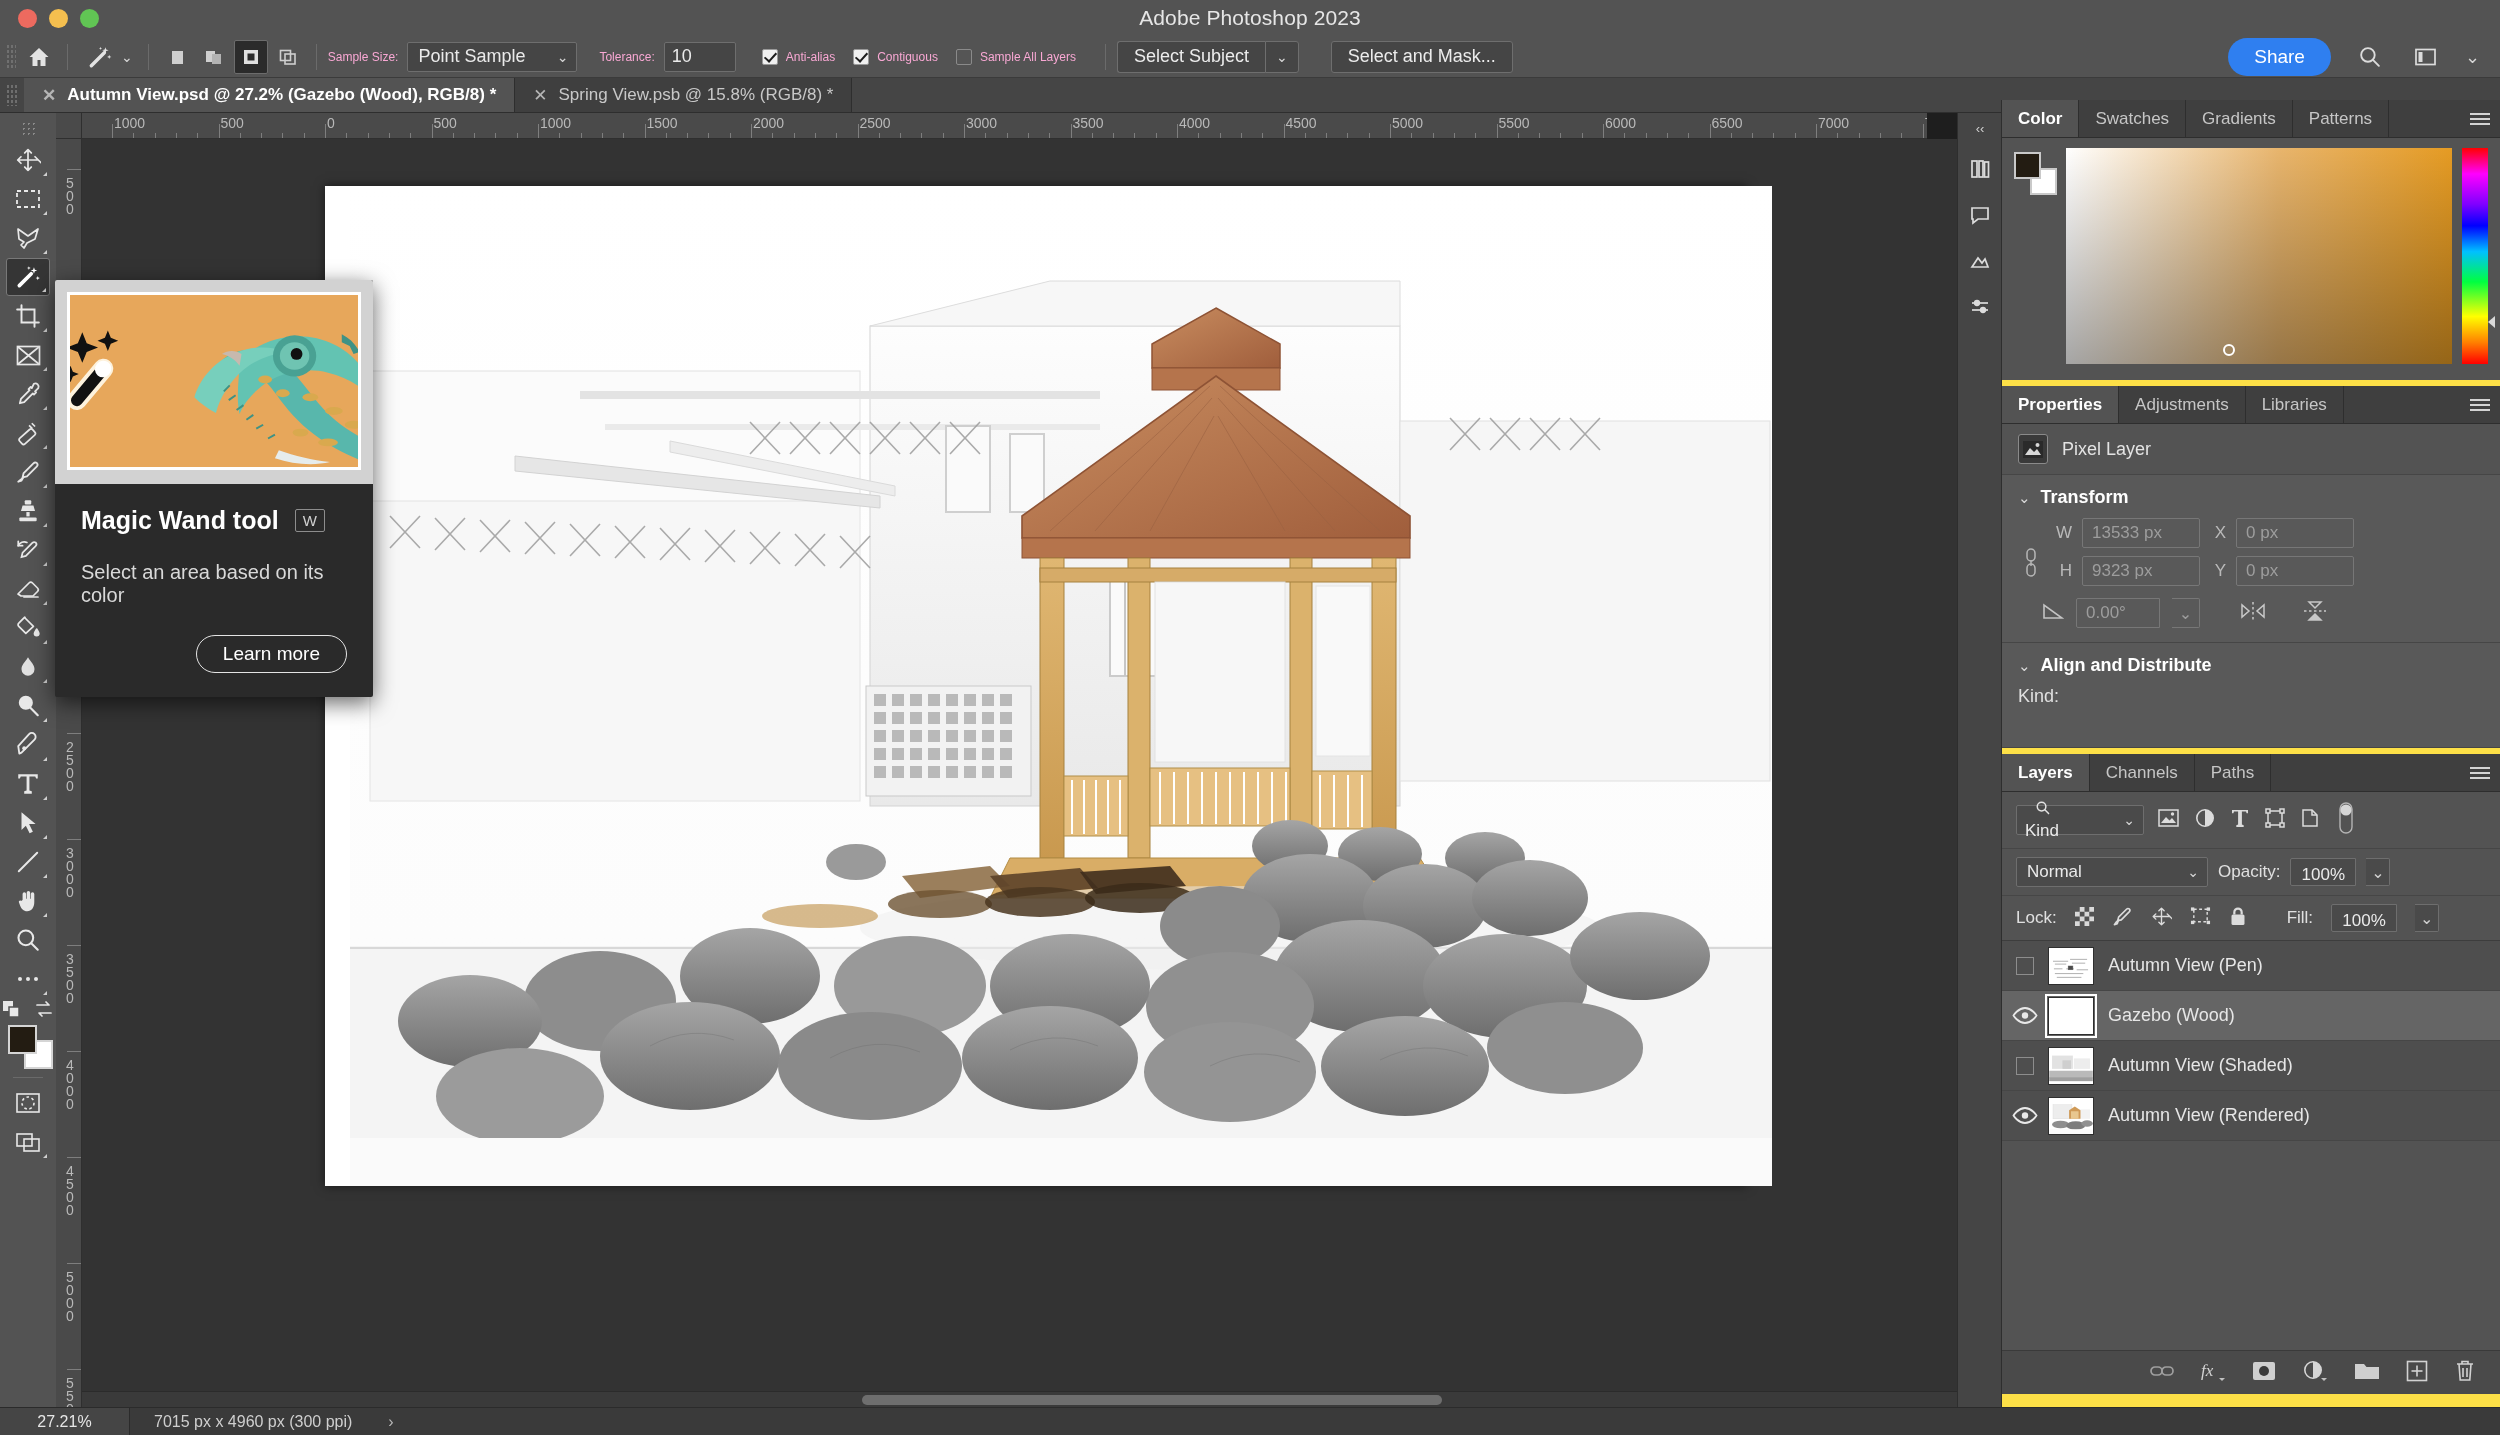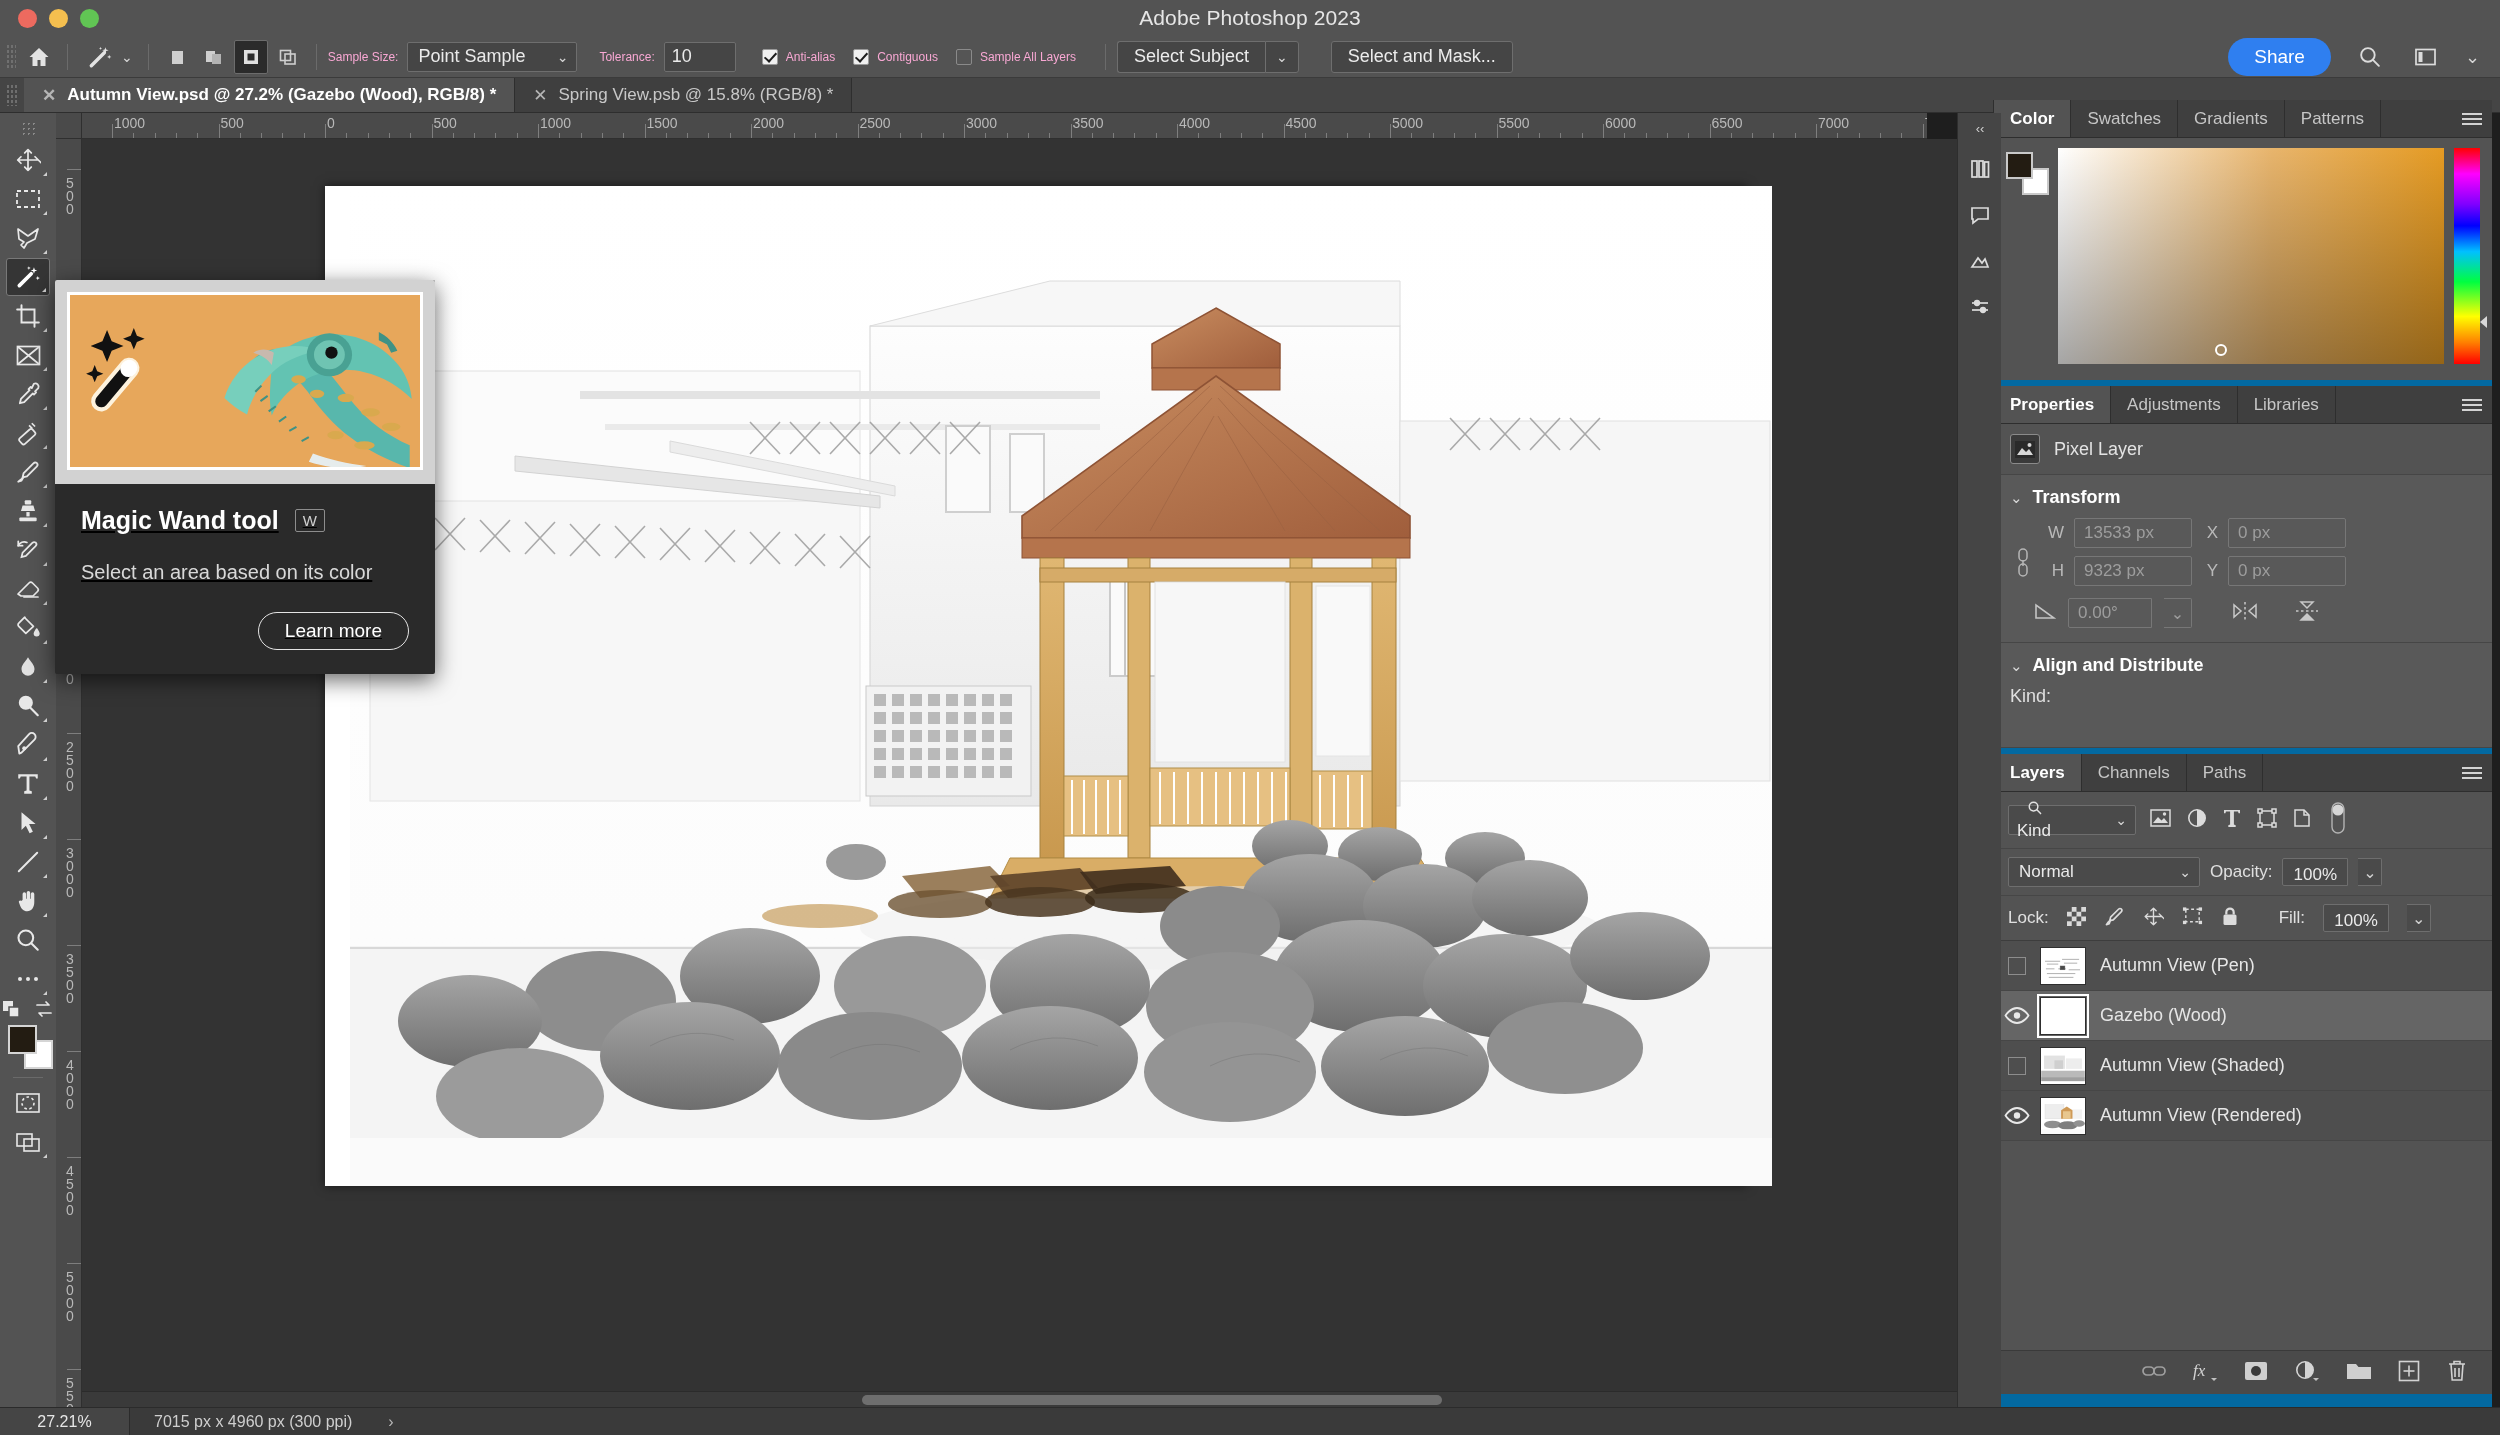--- a/index.html
+++ b/index.html
@@ -203,23 +203,23 @@
     background:#454545;
   }
   .st-size {
     color: #cfcfcf; font-size: 16px; padding-left: 24px; display:flex;
     align-items:center; gap: 36px;
   }
   .st-arrow { color:#b8b8b8; font-size: 16px; }
 
   
   .tooltip {
-    position:absolute; left: 55px; top: 280px; width: 380px;
+    position:absolute; left: 55px; top: 280px; width: 318px;
     background: #2a2a2a; box-shadow: 0 6px 22px rgba(0,0,0,.6);
-    border-radius: 2px; overflow:hidden; z-index: 50; text-decoration: underline;
+    border-radius: 2px; overflow:hidden; z-index: 50;
   }
   .tt-imgwrap { background: #d2d2d2; padding: 12px 12px 14px 12px; }
   .tt-img {
     position:relative; height: 178px; background: #e7a75b; border: 3px solid #fff;
     overflow:hidden;
   }
   .tt-body { padding: 22px 26px 24px 26px; }
   .tt-title { color:#fff; font-size: 25px; font-weight: bold; display:flex; align-items:center; gap: 16px;}
   .tt-key {
     border: 1px solid #8d8d8d; color: #d0d0d0; font-size: 15px; font-weight: normal;
@@ -237,22 +237,22 @@
     display:flex; flex-direction:column; align-items:center; padding-top: 40px; gap: 14px;
     z-index: 5;
   }
   .rail-icon { width: 32px; height: 32px; display:flex; align-items:center; justify-content:center; color:#dcdcdc;}
   .rail-collapse {
     position:absolute; top: 4px; left: 0; width: 44px; height: 22px;
     color:#cfcfcf; font-size: 13px; display:flex; align-items:center; justify-content:center;
   }
 
   .rightdock {
-    position:absolute; top: 100px; right: 8px; width: 499px; bottom: 0;
-    background: #0369a1; border-left: 1px solid #2e2e2e;
+    position:absolute; top: 100px; right: 0; width: 499px; bottom: 0;
+    background: #fde047; border-left: 1px solid #2e2e2e;
   }
   .panel { background: #535353; }
   .panel-tabs {
     display:flex; align-items:stretch; height: 38px; background: #3f3f3f;
     border-bottom: 1px solid #2e2e2e; position:relative;
   }
   .ptab {
     display:flex; align-items:center; padding: 0 16px; font-size: 17px; color:#c6c6c6;
     background: #3f3f3f; border-right: 1px solid #2e2e2e;
   }

